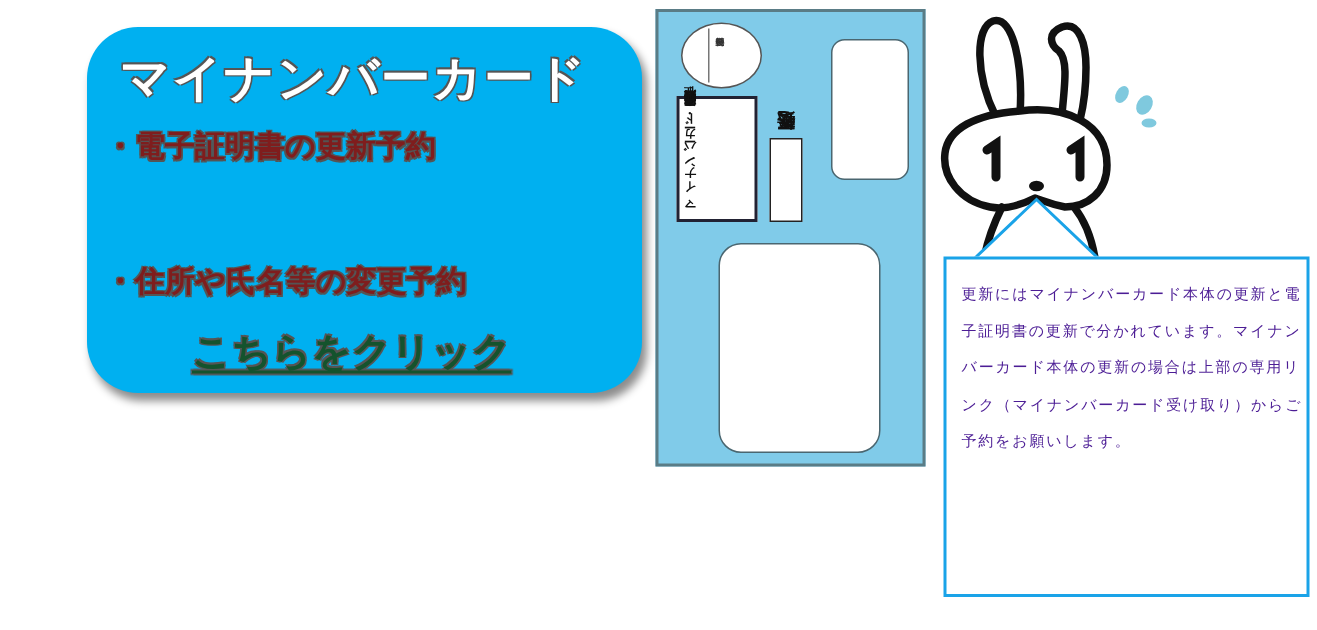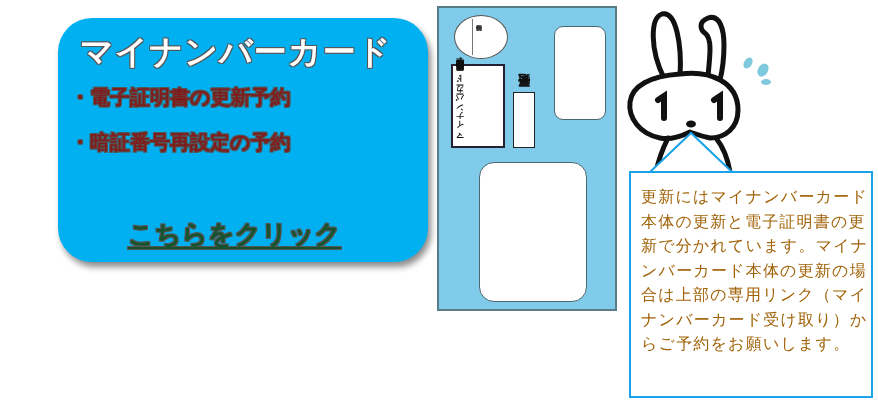--- a/index.html
+++ b/index.html
@@ -45,31 +45,31 @@
   .win-large { position:absolute; left:40px; top:154px; width:106px; height:138px; background:#fff;
           border:1px solid #4a6670; border-radius:15px; }
 
   
   .rabbit { position:absolute; left:620px; top:0px; width:180px; height:175px; }
 
   
   .callout { position:absolute; left:629px; top:171px; width:244px; height:227px;
              border:2px solid #1aa3e8; box-sizing:border-box; background:#fff; }
   .callout .text { position:absolute; left:10px; top:12px; width:228px;
-             font-family:"DejaVu Serif", serif; font-size:16px; line-height:24.5px;
-             color:#a16207; letter-spacing:1.2px; }
+             font-family:"DejaVu Serif", serif; font-size:10px; line-height:24.5px;
+             color:#4c1d95; letter-spacing:1.2px; }
   .pointer { position:absolute; left:620px; top:120px; width:180px; height:60px; pointer-events:none; }
 </style>
 </head>
 <body>
 
 <div class="promo">
   <div class="title">マイナンバーカード</div>
   <div class="line l1">・電子証明書の更新予約</div>
-  <div class="line l2">・暗証番号再設定の予約</div>
+  <div class="line l3">・住所や氏名等の変更予約</div>
   <div class="cta">こちらをクリック</div>
 </div>
 
 <div class="envelope">
   <div class="postmark">
     <div class="bar"></div>
     <div class="txt">料金後納郵便</div>
   </div>
   <div class="addr">
     <div class="txt">マイナンバーカード・ 電子証明書 有効期限通知 在中</div>

